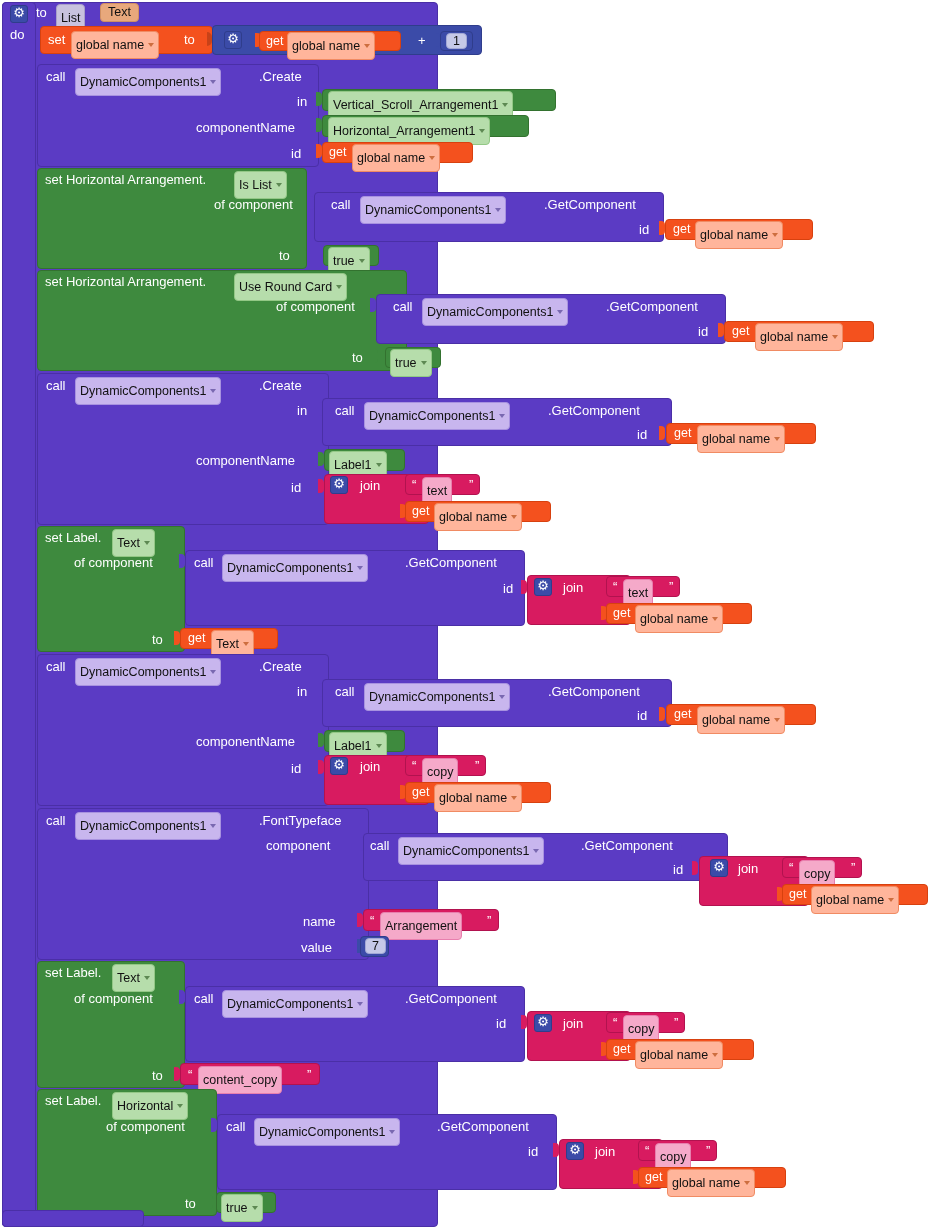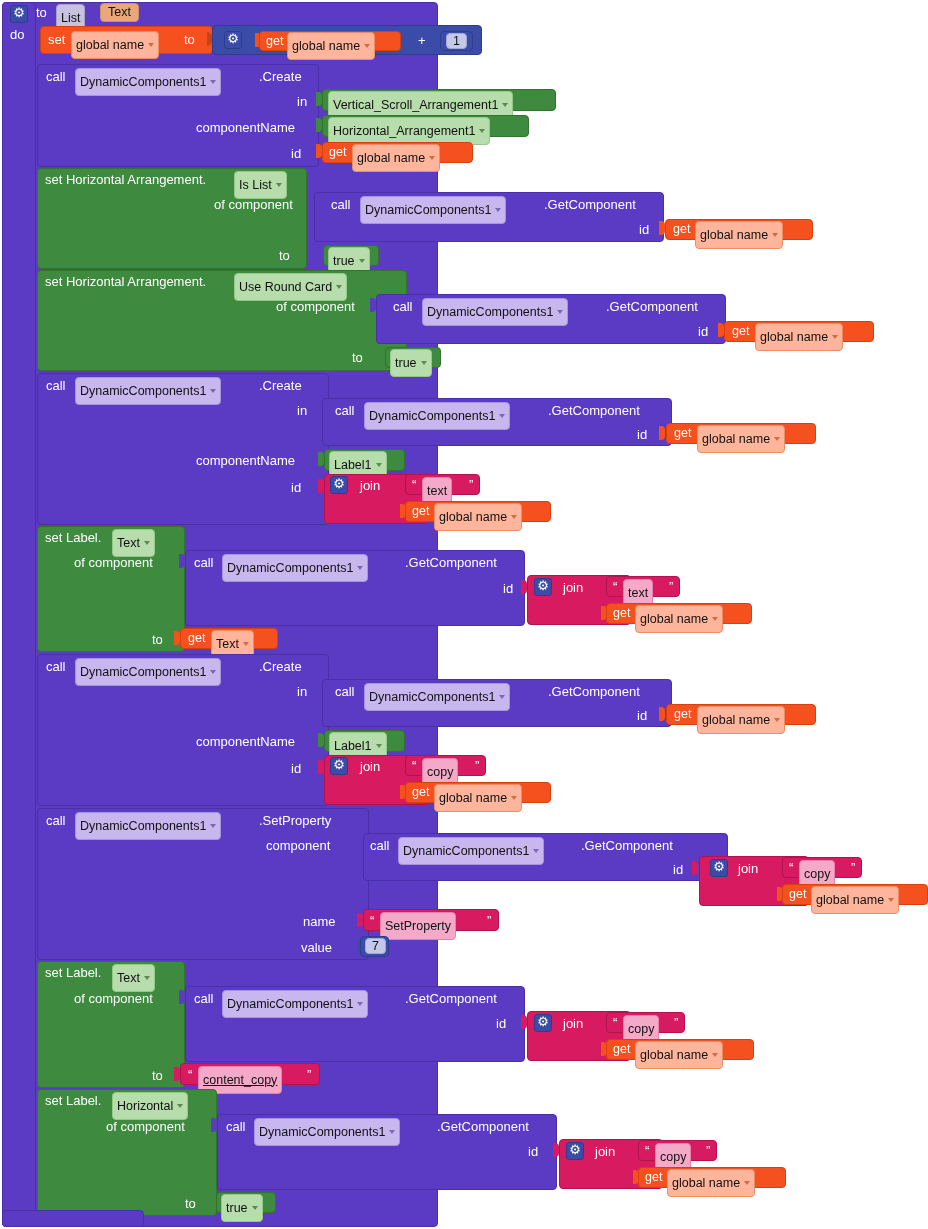--- a/index.html
+++ b/index.html
@@ -328,21 +328,21 @@
     <span>global name</span>
       <i class="caret o"></i>
   </span>
 
   <div class="blk purpleD" style="left:37px;top:808px;width:332px;height:152px;"></div>
   <span class="lbl" style="left:46px;top:813px;">call</span>
   <span class="field f-purple" style="left:75px;top:812px;">
     <span>DynamicComponents1</span>
       <i class="caret p"></i>
   </span>
-  <span class="lbl" style="left:259px;top:813px;">.SetProperty</span>
+  <span class="lbl" style="left:259px;top:813px;">.FontTypeface</span>
 
   <span class="lbl" style="left:266px;top:838px;">component</span>
   <div class="nub nub-pu" style="left:358px;top:837px;"></div>
   <div class="blk purpleD" style="left:363px;top:833px;width:365px;height:48px;"></div>
   <span class="lbl" style="left:370px;top:838px;">call</span>
   <span class="field f-purple" style="left:398px;top:837px;">
     <span>DynamicComponents1</span>
       <i class="caret p"></i>
   </span>
   <span class="lbl" style="left:581px;top:838px;">.GetComponent</span>
@@ -360,21 +360,21 @@
   <span class="lbl" style="left:789px;top:887px;font-size:12.5px;">get</span>
   <span class="field f-orange" style="left:811px;top:886px;">
     <span>global name</span>
       <i class="caret o"></i>
   </span>
 
   <span class="lbl" style="left:303px;top:914px;">name</span>
   <div class="nub nub-pk" style="left:357px;top:913px;"></div>
   <div class="blk pink" style="left:363px;top:909px;width:136px;height:22px;"></div>
   <span class="q" style="left:370px;top:914px;">“</span>
-  <span class="field f-pink" style="left:380px;top:912px;height:17px;">SetProperty</span>
+  <span class="field f-pink" style="left:380px;top:912px;height:17px;">Arrangement</span>
   <span class="q" style="left:487px;top:914px;">”</span>
 
   <span class="lbl" style="left:301px;top:940px;">value</span>
   <div class="nub nub-n" style="left:357px;top:939px;"></div>
   <div class="blk navy" style="left:360px;top:936px;width:29px;height:21px;"></div>
   <span class="field f-grey" style="left:365px;top:938px;padding:0 6px;height:16px;">7</span>
 
   <div class="blk green" style="left:37px;top:961px;width:148px;height:127px;"></div>
   <span class="lbl" style="left:45px;top:965px;">set Label.</span>
   <span class="field f-green" style="left:112px;top:964px;height:18px;">
@@ -403,21 +403,21 @@
   <div class="blk orange" style="left:606px;top:1039px;width:148px;height:21px;"></div>
   <span class="lbl" style="left:613px;top:1042px;font-size:12.5px;">get</span>
   <span class="field f-orange" style="left:635px;top:1041px;">
     <span>global name</span>
       <i class="caret o"></i>
   </span>
   <span class="lbl" style="left:152px;top:1068px;">to</span>
   <div class="nub nub-pk" style="left:174px;top:1067px;"></div>
   <div class="blk pink" style="left:180px;top:1063px;width:140px;height:22px;"></div>
   <span class="q" style="left:188px;top:1068px;">“</span>
-  <span class="field f-pink" style="left:198px;top:1066px;height:22px;text-decoration:underline;">content_copy</span>
+  <span class="field f-pink" style="left:198px;top:1066px;height:22px;">content_copy</span>
   <span class="q" style="left:307px;top:1068px;">”</span>
 
   <div class="blk green" style="left:37px;top:1089px;width:180px;height:127px;"></div>
   <span class="lbl" style="left:45px;top:1093px;">set Label.</span>
   <span class="field f-green" style="left:112px;top:1092px;height:18px;">
     <span>Horizontal</span>
       <i class="caret g"></i>
   </span>
   <span class="lbl" style="left:106px;top:1119px;">of component</span>
   <div class="nub nub-pu" style="left:211px;top:1118px;"></div>

